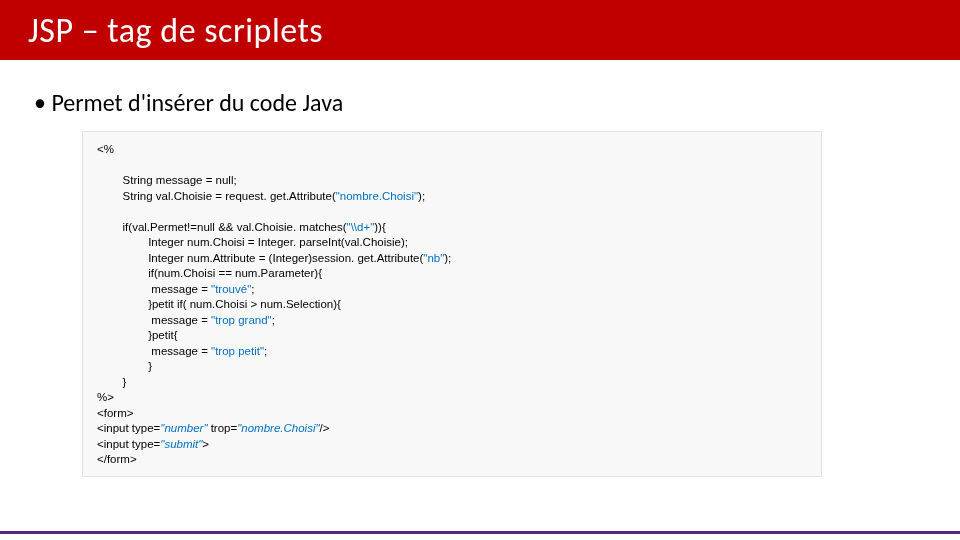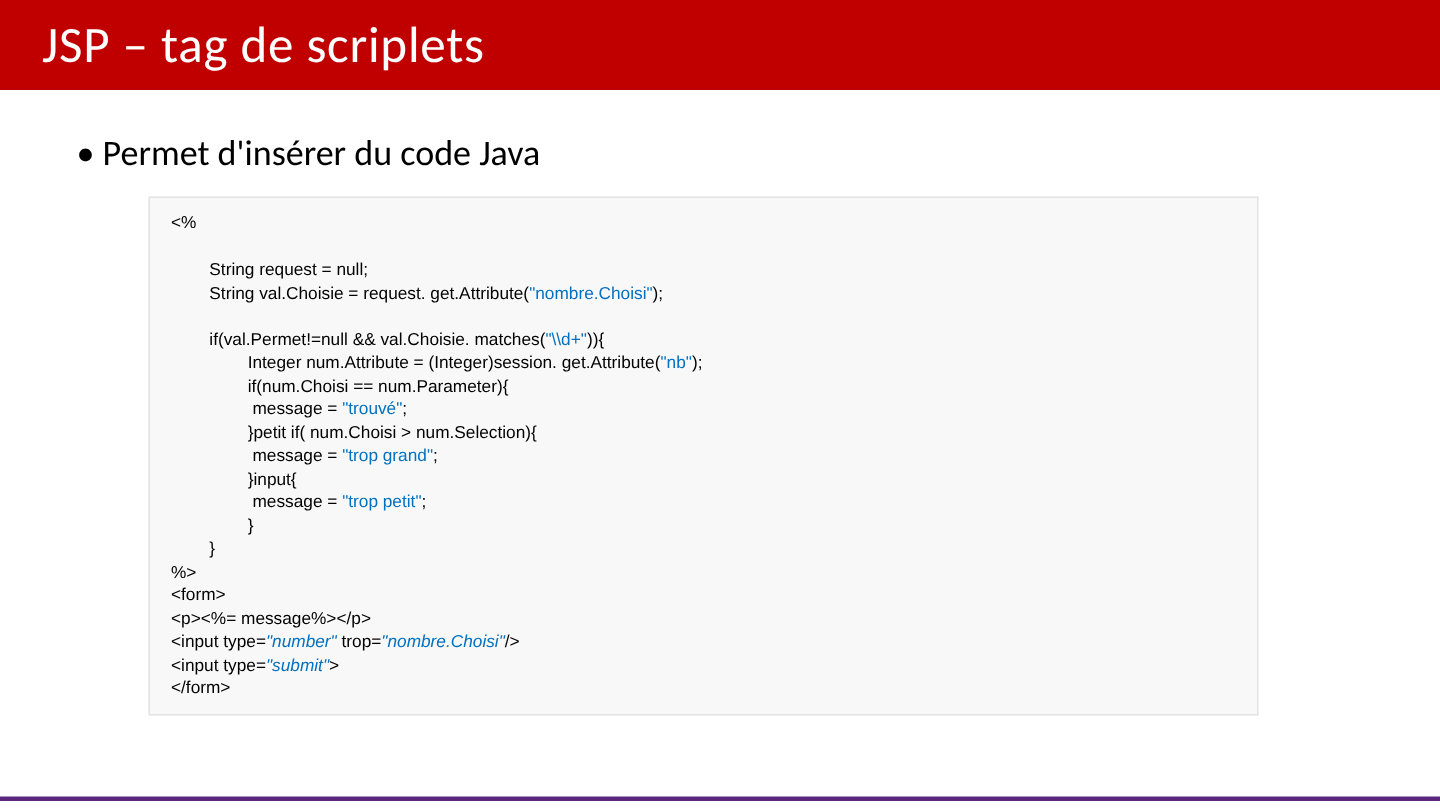--- a/index.html
+++ b/index.html
@@ -1,20 +1,20 @@
 <!DOCTYPE html>
 <html><head>
 <meta charset="utf-8">
 <style>
   * { margin: 0; padding: 0; box-sizing: border-box; }
   html, body { width: 960px; height: 540px; font-family: "Segoe UI", Calibri, sans-serif; background: #fff; overflow: hidden; }
   .slide { width: 960px; height: 540px; position: relative; }
   .title-bar { background: #c00000; height: 60px; display: flex; align-items: center; padding-left: 28px; }
   .title-bar h1 { color: #fff; font-weight: 400; font-size: 34px; letter-spacing: 0.5px; }
-  .body { padding: 28px 0 0 51px; }
+  .body { padding: 28px 0 0 34px; }
   .bullet { font-size: 24px; color: #000; margin-bottom: 14px; }
   .bullet::before { content: "• "; }
   .code-box { margin-left: 48px; width: 740px; background: #f8f8f8; border: 1px solid #e4e4e4; padding: 10px 14px 8px 14px; font-family: Arial, Helvetica, sans-serif; font-size: 11.5px; line-height: 1.35; color: #000; }
   .code-box .line { white-space: pre; }
   .kw { font-weight: normal; }
   .str { color: #0070c0; }
   .ital { font-style: italic; }
   .footer-line { position: absolute; left: 0; right: 0; bottom: 6px; height: 3px; background: #5b277d; }
 </style>
 </head>
@@ -22,35 +22,35 @@
 
 <div class="slide">
   <div class="title-bar">
     <h1>JSP – tag de scriplets</h1>
   </div>
   <div class="body">
     <div class="bullet">Permet d'insérer du code Java</div>
     <div class="code-box">
       <div class="line">&lt;%</div>
       <div class="line"> </div>
-      <div class="line">        <span>String request = </span><span class="kw">null</span><span>;</span></div>
+      <div class="line">        <span>String message = </span><span class="kw">null</span><span>;</span></div>
       <div class="line">        <span>String val.Choisie = request. get.Attribute(</span><span class="str">"nombre.Choisi"</span><span>);</span></div>
       <div class="line"> </div>
       <div class="line">        <span class="kw">if</span><span>(val.Permet!=</span><span class="kw">null </span><span>&amp;&amp; val.Choisie. matches(</span><span class="str">"\\d+"</span><span>)){</span></div>
+      <div class="line">                <span>Integer num.Choisi = Integer. parseInt(val.Choisie);</span></div>
       <div class="line">                <span>Integer num.Attribute = (Integer)session. get.Attribute(</span><span class="str">"nb"</span><span>);</span></div>
       <div class="line">                <span class="kw">if</span><span>(num.Choisi == num.Parameter){</span></div>
       <div class="line">                <span> message = </span><span class="str">"trouvé"</span><span>;</span></div>
       <div class="line">                <span>}</span><span class="kw">petit if</span><span>( num.Choisi &gt; num.Selection){</span></div>
       <div class="line">                <span> message = </span><span class="str">"trop grand"</span><span>;</span></div>
-      <div class="line">                <span>}</span><span class="kw">input</span><span>{</span></div>
+      <div class="line">                <span>}</span><span class="kw">petit</span><span>{</span></div>
       <div class="line">                <span> message = </span><span class="str">"trop petit"</span><span>;</span></div>
       <div class="line">               <span> }</span></div>
       <div class="line">        <span>}</span></div>
       <div class="line">%&gt;</div>
       <div class="line">&lt;form&gt;</div>
-      <div class="line">&lt;p&gt;&lt;%= message%&gt;&lt;/p&gt;</div>
       <div class="line"><span>&lt;input type=</span><span class="str ital">"number" </span><span>trop=</span><span class="str ital">"nombre.Choisi"</span><span>/&gt;</span></div>
       <div class="line"><span>&lt;input type=</span><span class="str ital">"submit"</span><span>&gt;</span></div>
       <div class="line">&lt;/form&gt;</div>
     </div>
   </div>
   <div class="footer-line"></div>
 </div>
 
 </body></html>

